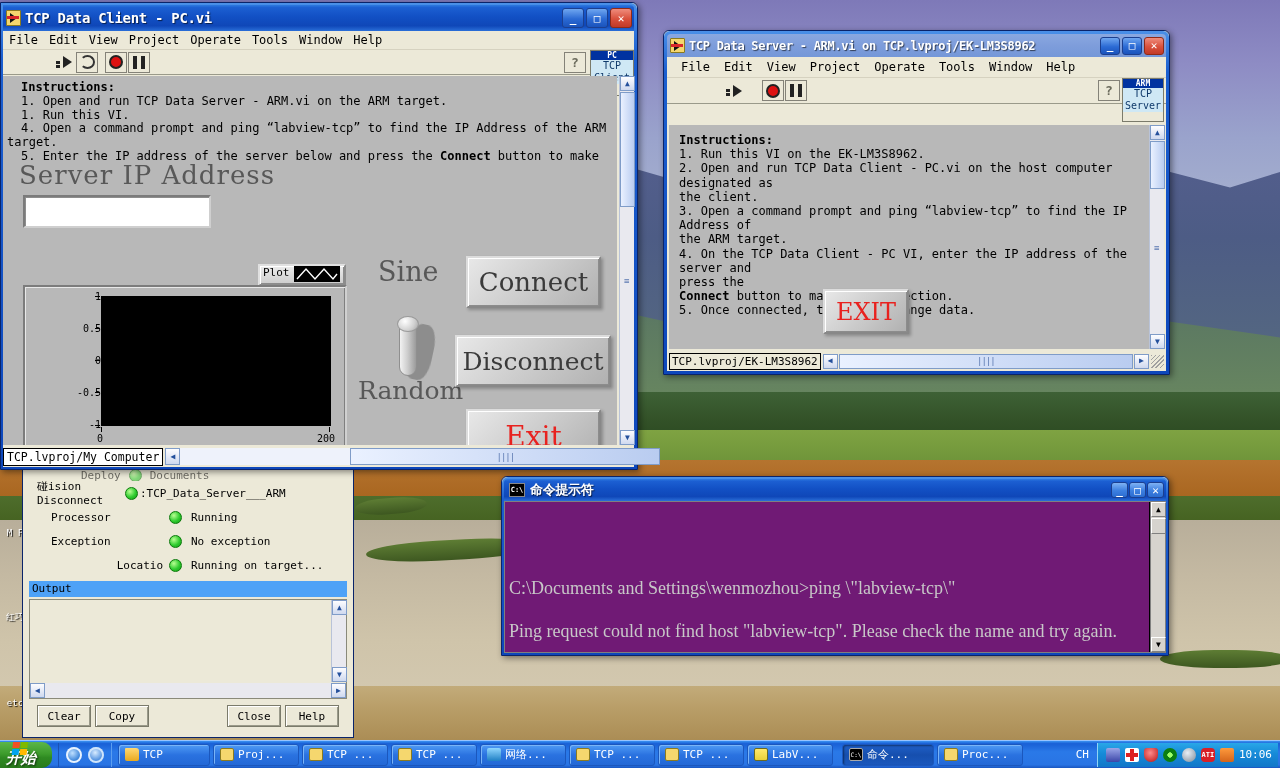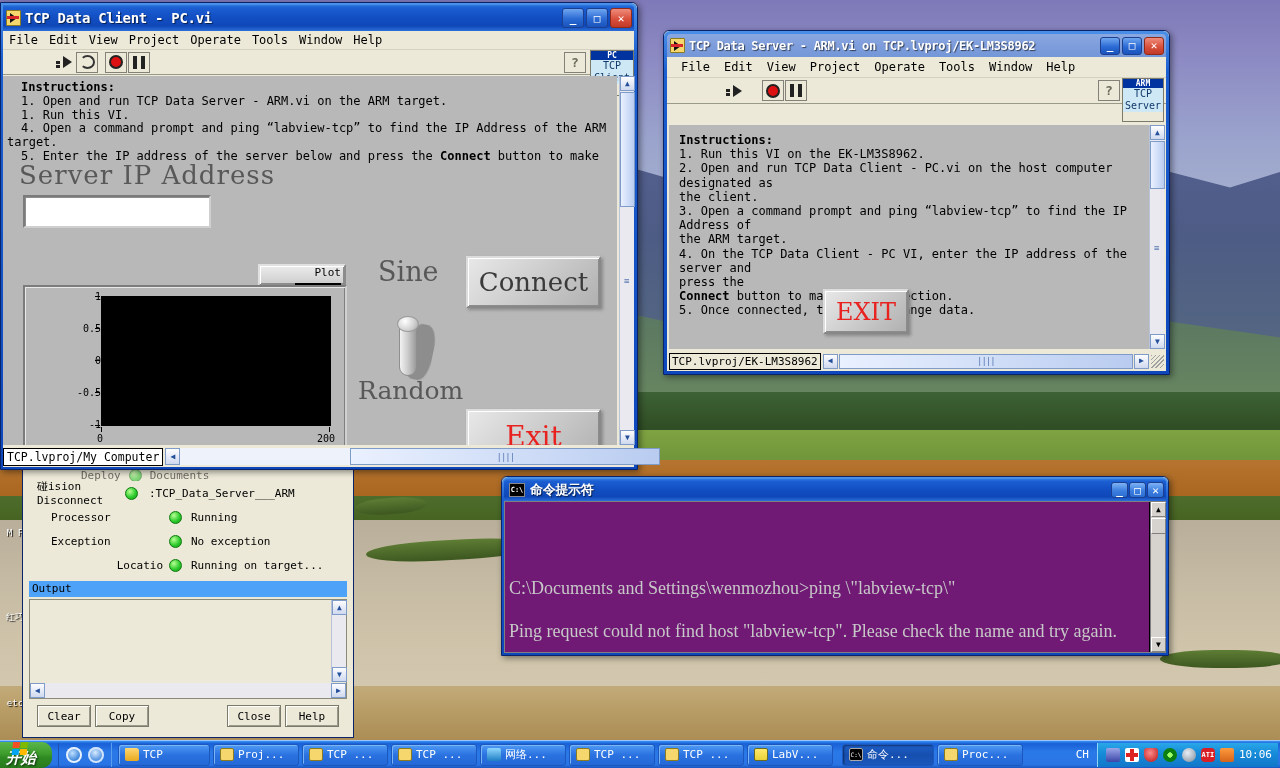--- a/index.html
+++ b/index.html
@@ -127,22 +127,22 @@
 
   
   .graph-frame{background:#b8b8b8;border:2px inset #d0d0d0;
     box-shadow:inset 1px 1px 0 #e8e8e8, inset -1px -1px 0 #7f7f7f;}
   .graph-plot{background:#000;}
   .ytick{position:absolute;right:0;font-size:10px;color:#000;
     font-family:"DejaVu Sans Mono",monospace;white-space:nowrap;}
   .xtick{position:absolute;font-size:10px;color:#000;
     font-family:"DejaVu Sans Mono",monospace;}
   .plotlegend{background:linear-gradient(#ececec,#cdcdcd);border:2px outset #e0e0e0;
-    display:flex;align-items:flex-end;gap:4px;padding:0 3px;
-    box-shadow:inset 1px 1px 0 #fff, inset -1px -1px 0 #8c8c8c;flex-direction:column;}
+    display:flex;align-items:flex-start;gap:4px;padding:0 3px;
+    box-shadow:inset 1px 1px 0 #fff, inset -1px -1px 0 #8c8c8c;}
 
   
   .toggle-base{position:absolute;}
   .toggle-shadow{position:absolute;background:#8d8d8d;border-radius:50%;filter:blur(.5px);}
   .toggle-stick{position:absolute;background:linear-gradient(90deg,#f2f2f2,#cfcfcf 45%,#9b9b9b);
     border-radius:9px;border:1px solid #8f8f8f;}
 
   
   .dep-win{position:absolute;background:#ece9d8;border:1px solid #0a246a;}
   .dep-row{display:flex;align-items:center;font-family:"DejaVu Sans Mono",monospace;
@@ -222,21 +222,21 @@
 
     <div style="position:absolute;left:4px;top:0px;right:4px;height:110px;background:#ece9d8;">
       <div class="dep-row" style="padding-left:52px;opacity:.55;height:12px;overflow:hidden;">
         <span>Deploy</span>
         <span class="led" style="margin:0 8px;"></span>
         <span>Documents</span>
       </div>
       <div class="dep-row" style="padding-left:8px;">
         <span style="width:110px;display:inline-block;">碰ision Disconnect</span>
         <span class="led" style="margin-left:-22px;"></span>
-        <span style="margin-left:11px;">:TCP_Data_Server___ARM</span>
+        <span style="margin-left:2px;">:TCP_Data_Server___ARM</span>
       </div>
       <div class="dep-row" style="padding-left:22px;">
         <span style="width:118px;display:inline-block;">Processor</span>
         <span class="led"></span>
         <span style="margin-left:9px;">Running</span>
       </div>
       <div class="dep-row" style="padding-left:22px;">
         <span style="width:118px;display:inline-block;">Exception</span>
         <span class="led"></span>
         <span style="margin-left:9px;">No exception</span>
@@ -466,20 +466,21 @@
           <div class="toggle-stick" style="left:8px;top:6px;width:18px;height:56px;"></div>
           <div style="position:absolute;left:6px;top:2px;width:22px;height:16px;border-radius:50%;
                background:radial-gradient(circle at 35% 30%,#fff,#cfcfcf 60%,#a0a0a0);border:1px solid #9a9a9a;"></div>
         </div>
 
         <div style="position:absolute;left:355px;top:300px;font-family:'DejaVu Serif',serif;
                     font-size:25px;color:#585858;">Random</div>
 
         <div class="lvbtn" style="position:absolute;left:463px;top:180px;width:135px;height:52px;font-size:26px;">Connect</div>
 
+        <div class="lvbtn" style="position:absolute;left:452px;top:259px;width:156px;height:52px;font-size:25px;">Disconnect</div>
 
         <div class="lvbtn red" style="position:absolute;left:463px;top:333px;width:135px;height:54px;font-size:28px;">Exit</div>
       </div>
 
       <div class="sb-v" style="top:45px;bottom:22px;right:0;">
         <div class="sb-arrow">▲</div>
         <div class="sb-thumb" style="position:absolute;top:16px;left:0;width:15px;height:115px;"></div>
         <div class="sb-grip" style="position:absolute;top:200px;left:4px;">≡</div>
         <div class="sb-arrow" style="position:absolute;bottom:0;">▼</div>
       </div>

